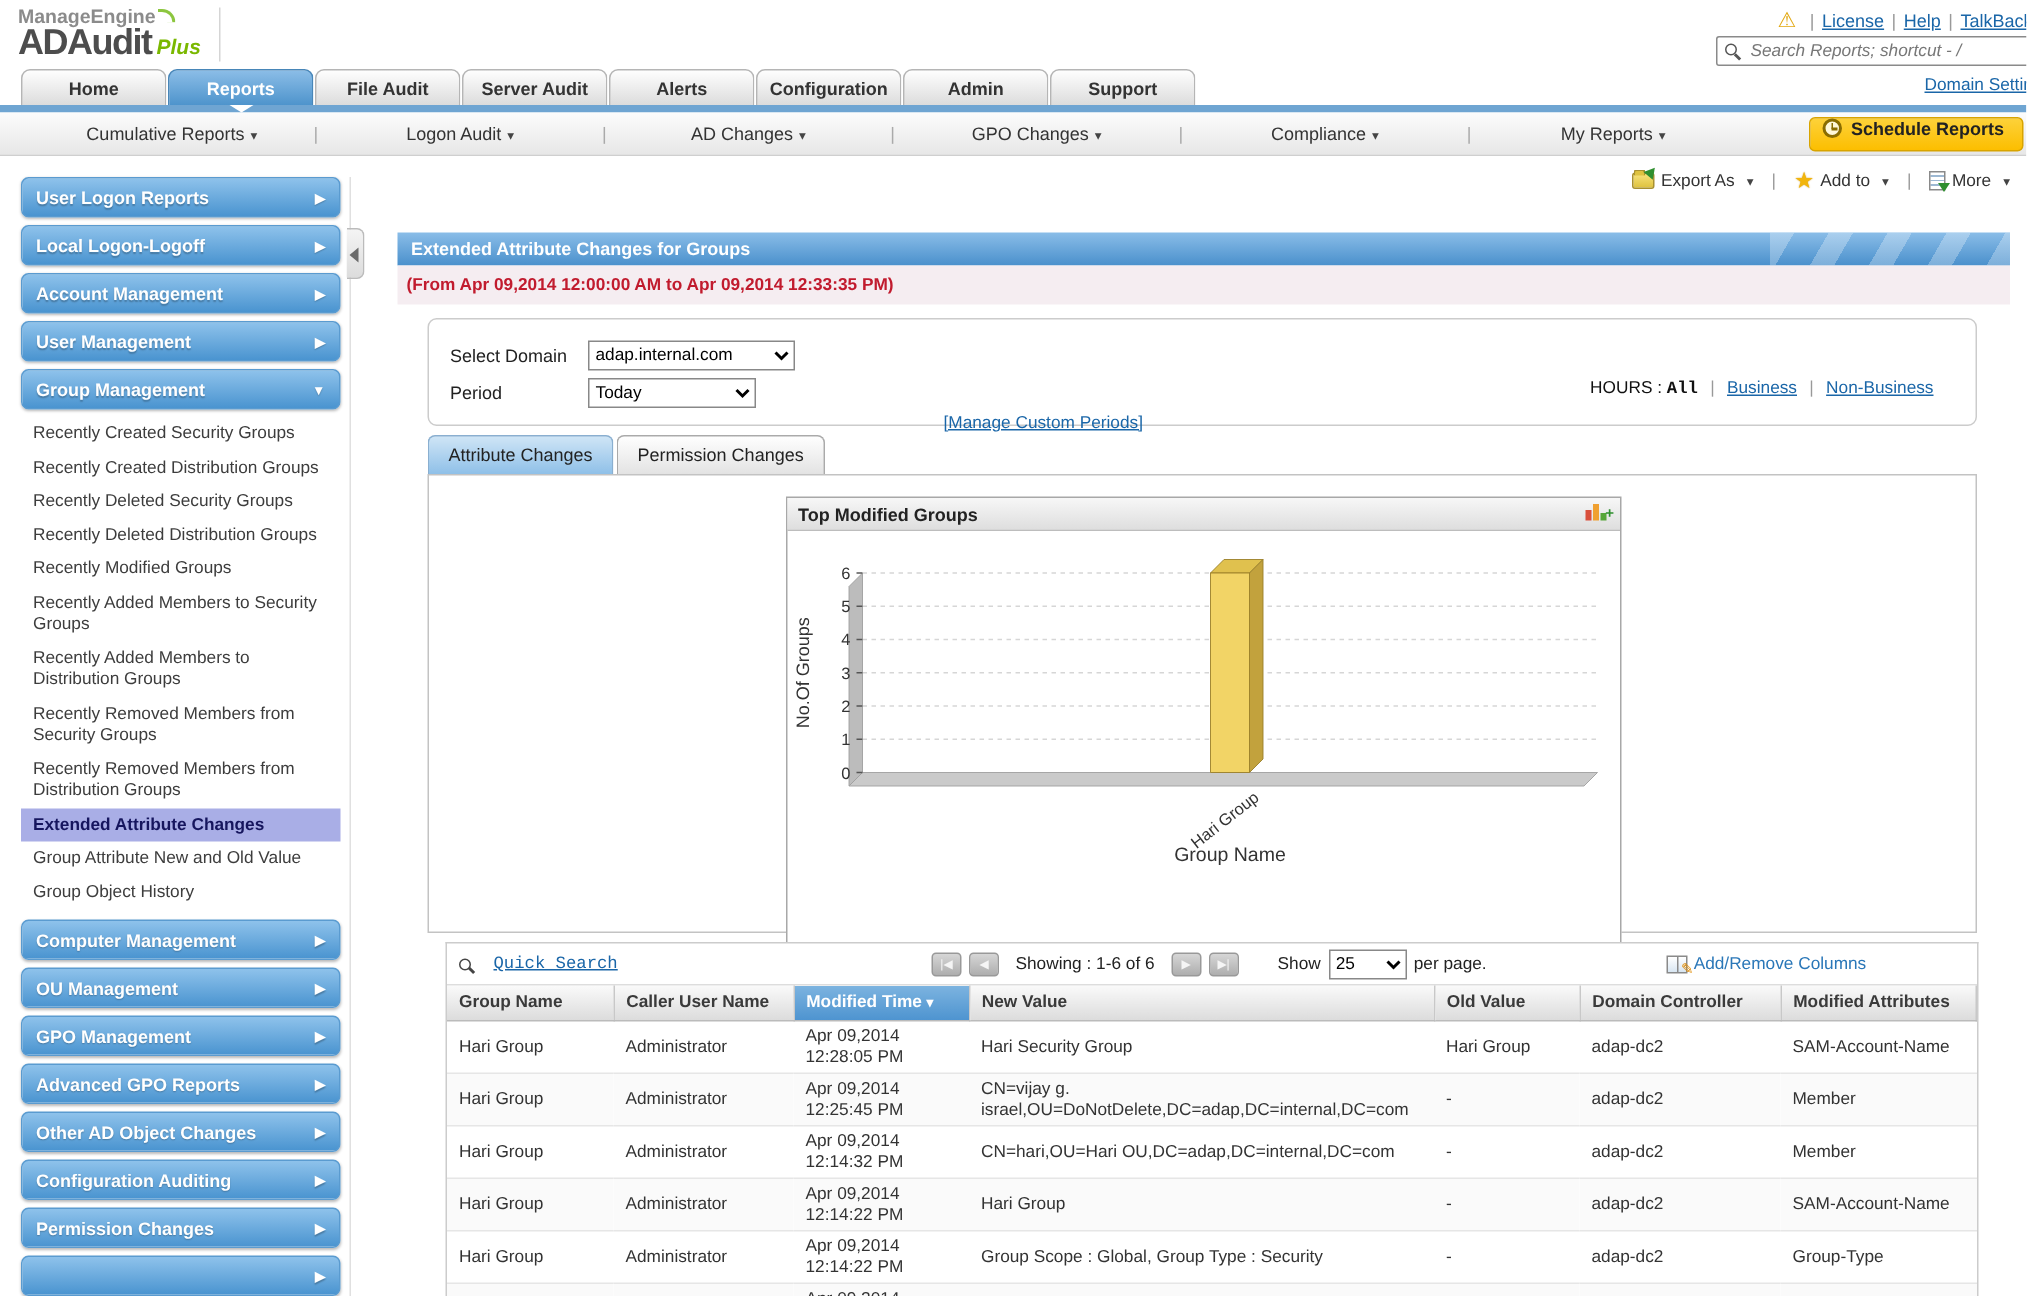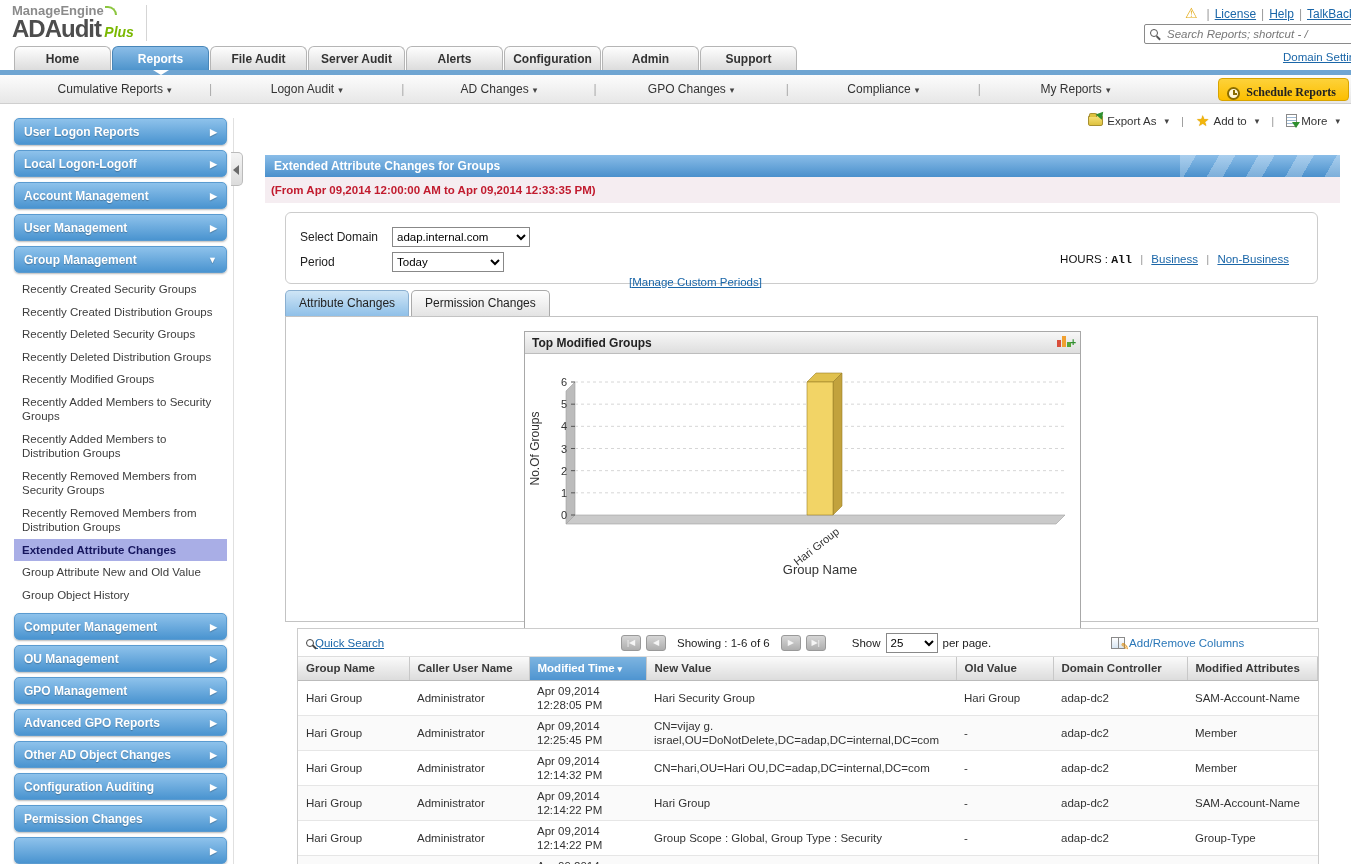--- a/index.html
+++ b/index.html
@@ -39,21 +39,21 @@
   .blue-bar { position:absolute; top:70px; left:0; width:1351px; height:5px; background:#6fa5d2; }
   .notch { position:absolute; left:153px; top:0; width:0; height:0; border-left:8px solid transparent; border-right:8px solid transparent; border-top:5px solid #fff; }
 
   
   .subnav { position:absolute; top:75px; left:0; width:1351px; height:29px; background:linear-gradient(#fcfcfc,#e7e7e7); border-bottom:1px solid #cfcfcf; }
   #subnav-menus { display:flex; align-items:center; width:1150px; height:28px; margin-left:20px; }
   .subnav-item { flex:1; text-align:center; font-size:12px; color:#333; cursor:pointer; white-space:nowrap; }
   .caret-dn { font-size:9px; color:#444; margin-left:4px; }
   .subnav-sep { color:#aaa; }
   .schedule-btn { position:absolute; right:2px; top:3px; height:23px; padding:0 12px 0 8px; background:linear-gradient(#fdd23a,#fcbe00); border:1px solid #d8a400; border-radius:4px;
-                  font-family:Liberation Serif, serif; font-size:12px; font-weight:bold; color:#222; display:flex; align-items:flex-end; gap:6px; cursor:pointer; }
+                  font-family:Liberation Sans, sans-serif; font-size:12px; font-weight:bold; color:#222; display:flex; align-items:flex-start; gap:6px; cursor:pointer; }
   .clock-icon { position:relative; width:13px; height:13px; border:2px solid #8a6d00; border-radius:50%; background:#fff8d8; display:inline-block; }
   .clock-icon::before { content:''; position:absolute; left:4px; top:1px; width:1.5px; height:4px; background:#8a6d00; }
   .clock-icon::after  { content:''; position:absolute; left:4px; top:4px; width:4px; height:1.5px; background:#8a6d00; }
 
   
   .sidebar { position:absolute; left:8px; top:118px; width:226px; height:746px; border-right:1px solid #e0e0e0; }
   .side-btn { position:relative; width:213px; height:27px; margin:0 0 5px 6px; padding:0 9px; display:flex; justify-content:space-between; align-items:center;
               background:linear-gradient(#8ec2eb,#4a94d0); border:1px solid #5a9bd0; border-radius:5px; box-shadow:0 1px 2px rgba(0,0,0,.28);
               color:#fff; font-weight:bold; font-size:12px; cursor:pointer; text-shadow:0 1px 1px rgba(0,0,0,.25); }
   .side-arrow { font-size:9px; }
@@ -101,21 +101,21 @@
   .chart-icon .b1 { left:0;  height:7px;  background:#d94f3c; }
   .chart-icon .b2 { left:5px; height:11px; background:#f0a030; }
   .chart-icon .b3 { left:10px; height:5px; background:#57a639; }
   .chart-icon::after { content:'+'; position:absolute; right:-3px; bottom:-4px; color:#2f8f2f; font-weight:bold; font-size:10px; }
   #chart-body { padding:0; }
   #chart-body svg text { font-family:"Liberation Sans",sans-serif; }
 
   
   .table-wrap { position:absolute; top:518px; left:32px; width:1022px; border:1px solid #ccc; border-bottom:none; background:#fff; }
   .table-toolbar { height:28px; display:flex; align-items:center; font-size:11.5px; color:#222; padding:0 8px; border-bottom:1px solid #ddd; }
-  .qs { display:flex; align-items:center; gap:1px; width:265px; }
+  .qs { display:flex; align-items:center; gap:15px; width:265px;font-family:Liberation Mono, monospace; }
   .mag2 { position:relative; width:8px; height:8px; border:1.5px solid #444; border-radius:50%; display:inline-block; }
   .mag2::after { content:''; position:absolute; width:5px; height:1.5px; background:#444; transform:rotate(45deg); right:-4px; bottom:-2px; }
   .paging { display:flex; align-items:center; gap:5px; margin-left:50px; }
   .pg-btn { width:20px; height:16px; border-radius:3px; background:linear-gradient(#d6d6d6,#aeaeae); border:1px solid #999; color:#f5f5f5; font-size:8px; display:inline-flex; align-items:center; justify-content:center; cursor:pointer; }
   .showing { margin:0 6px; white-space:nowrap; }
   .show-size { display:flex; align-items:center; gap:5px; margin-left:26px; }
   .addrem { display:flex; align-items:center; gap:4px; margin-left:120px; color:#2a77b8; cursor:pointer; }
   .cols-icon { position:relative; width:14px; height:12px; border:1px solid #8a8a8a; background:linear-gradient(#fff,#d8e6f2); }
   .cols-icon::before { content:''; position:absolute; left:6px; top:0; width:1px; height:100%; background:#8a8a8a; }
   .cols-icon::after { content:'\270E'; position:absolute; right:-5px; bottom:-4px; font-size:10px; color:#e08a00; }

